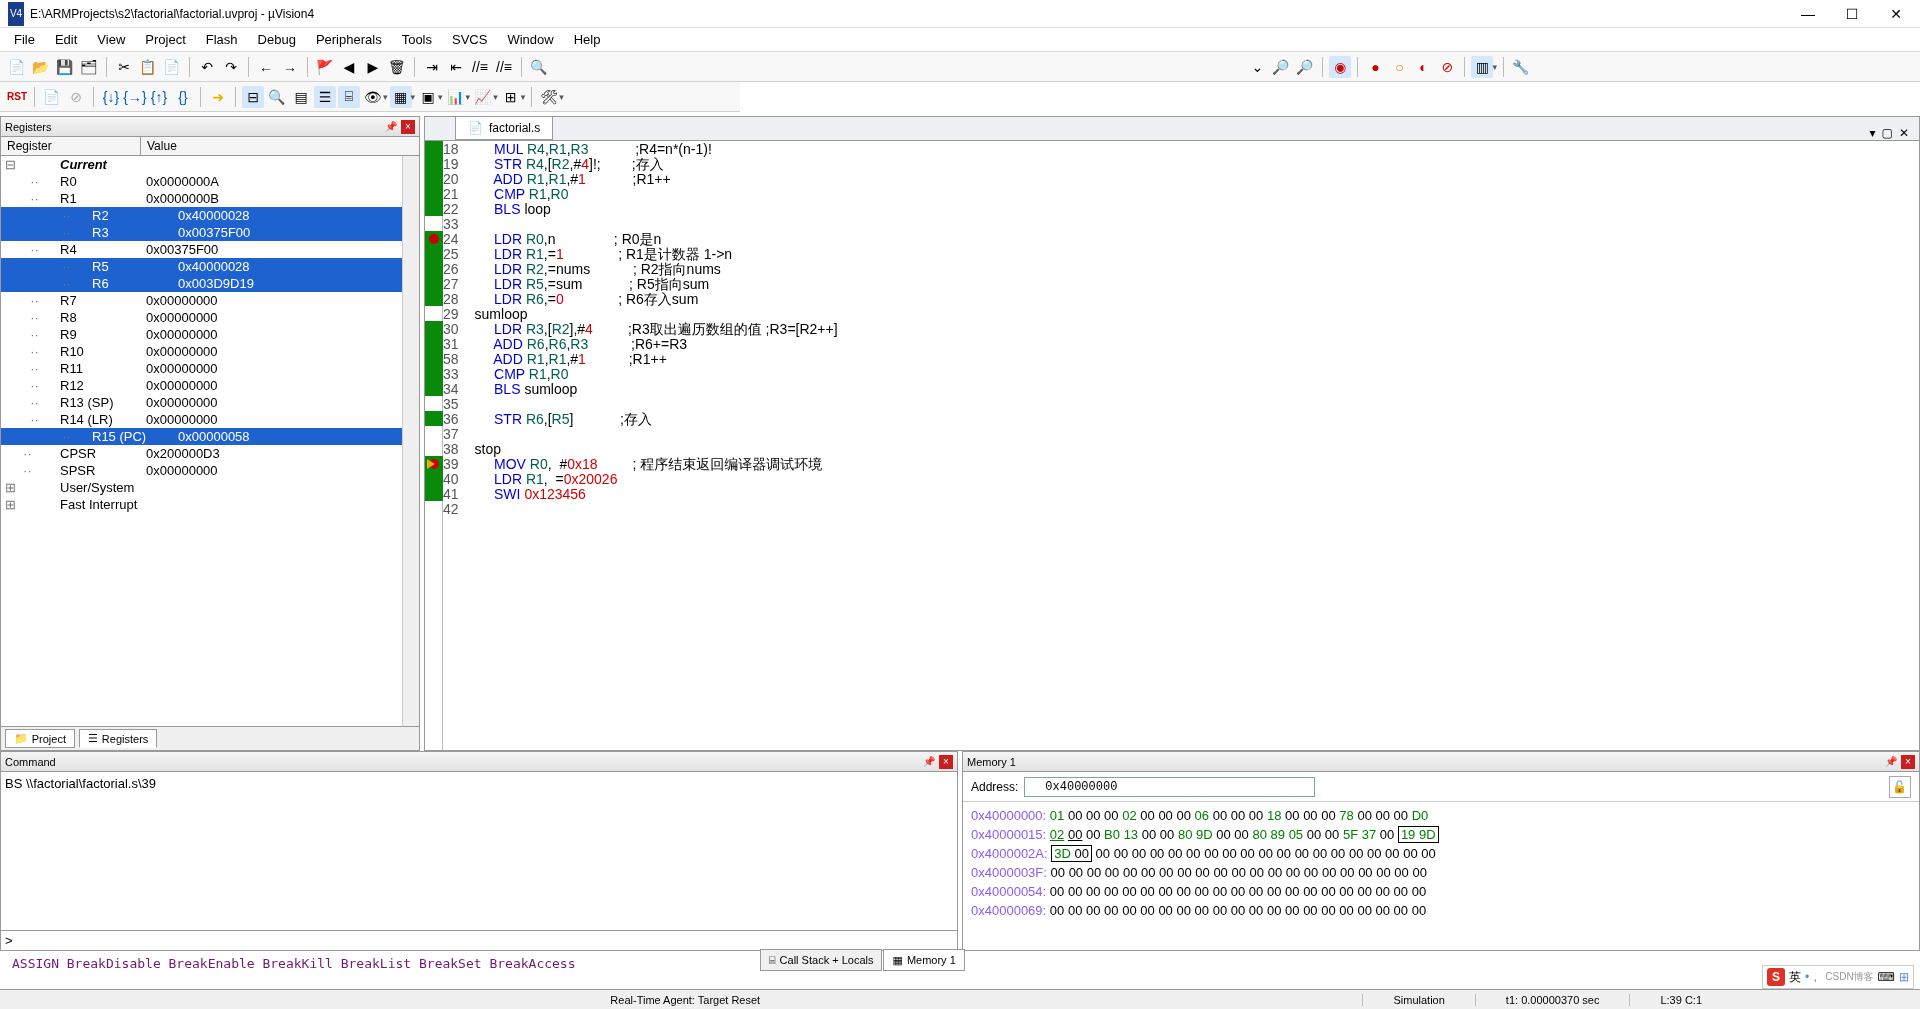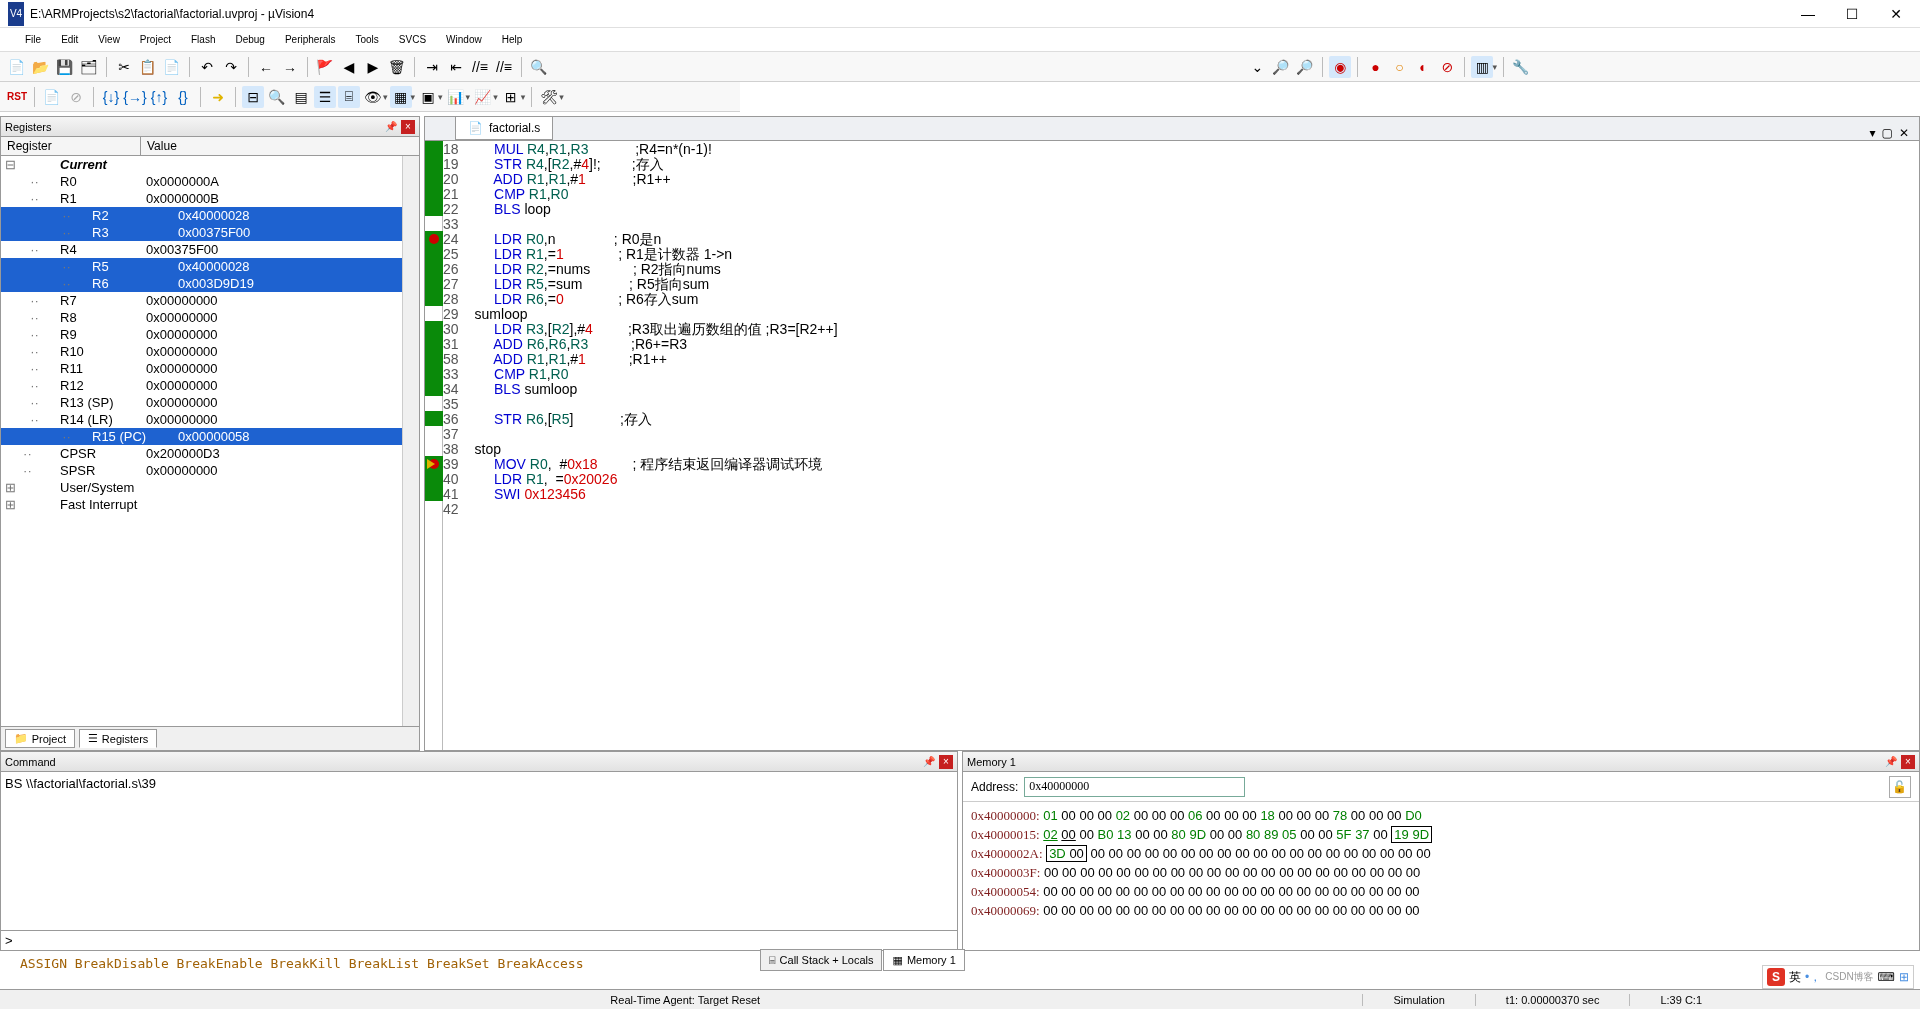--- a/index.html
+++ b/index.html
@@ -2,21 +2,21 @@
 <html><head>
 <meta charset="utf-8">
 <style>
   * { box-sizing: border-box; margin: 0; padding: 0; font-family: "Segoe UI", Tahoma, sans-serif; }
   body { background: #fff; width: 1920px; height: 1009px; font-size: 12px; overflow: hidden; position: relative; }
   .title-bar { height: 28px; display: flex; align-items: center; background: #fff; padding: 0 8px; border-bottom: 1px solid #e0e0e0;}
   .title-icon { width: 16px; height: 24px; background: #1a3c8c; margin-right: 6px; color:#fff; font-size:10px; display:flex;align-items:center;justify-content:center;}
   .title-text { flex: 1; font-size: 12px; }
   .win-btns { display: flex; gap: 20px; margin-right:4px;}
   .win-btn { width: 24px; text-align: center; font-size: 14px; cursor: pointer; }
-  .menu-bar { height: 24px; display: flex; align-items: center; padding: 0 17px; gap: 4px; border-bottom:1px solid #ddd; font-size:10px;}
+  .menu-bar { height: 24px; display: flex; align-items: center; padding: 0 6px; gap: 4px; border-bottom:1px solid #ddd; font-size:13px;}
   .menu-item { padding: 2px 8px; cursor: pointer; }
   .toolbar { height: 30px; display: flex; align-items: center; padding: 2px 6px; gap: 2px; border-bottom: 1px solid #d0d0d0; background:#f8f8f8;}
   .tb-btn { width: 22px; height: 22px; display: flex; align-items: center; justify-content: center; cursor: pointer; font-size:14px; border-radius:2px;}
   .tb-sep { width: 1px; height: 20px; background: #bbb; margin: 0 4px; }
   .tb-dd { font-size:9px; color:#555; margin-left:-3px;}
   .active-tool { background: #d5e8fb; }
 
   .main-area { display: flex; position: absolute; top: 116px; left: 0; right: 0; bottom: 258px; }
   .registers-panel { width: 420px; border: 1px solid #999; display: flex; flex-direction: column; background:#fff; }
   .panel-header { height: 20px; background: linear-gradient(#f5f5f5,#e2e2e2); border-bottom: 1px solid #999; display: flex; align-items: center; padding: 0 4px; font-size:11px;}
@@ -53,33 +53,33 @@
   .c-blue { color:#0000d2;}
   .c-str { color:#d10000;}
   .c-reg { color:#006050;}
 
   .bottom-area { position: absolute; left: 0; right: 0; bottom: 58px; height: 200px; display: flex; }
   .command-panel { flex: 1; border: 1px solid #999; display:flex; flex-direction:column;}
   .memory-panel { flex: 1; border: 1px solid #999; margin-left:4px; display:flex; flex-direction:column;}
   .cmd-body { flex:1; font-family: Consolas, monospace; font-size:13px; padding:4px; background:#fff; overflow:auto;}
   .cmd-input { border-top:1px solid #999; padding:2px 4px; font-family: Consolas, monospace; font-size:13px; }
   .mem-addrbar { height:30px; display:flex; align-items:center; padding:4px 8px; border-bottom:1px solid #ccc; gap:6px;}
-  .mem-addrbar input { border:1px solid #7a9; padding:2px 4px; width:221px; font-family: Liberation Serif, serif; font-size:12px; height:20px;}
+  .mem-addrbar input { border:1px solid #7a9; padding:2px 20px; width:291px; font-family: Liberation Mono, monospace; font-size:12px; height:20px;}
   .mem-body { flex:1; font-family: Consolas, monospace; font-size:13px; padding:4px 8px; background:#fff; }
   .mem-row { white-space:nowrap; line-height:19px; }
-  .mem-addr { color:#7f1d1d;font-family:Liberation Serif, serif; }
+  .mem-addr { color:#8b5cf6; }
   .mem-hz { color:#008000; }
   .mem-nz { color:#000; }
   .mem-box { border:1px solid #000; padding:0 2px;}
   .mem-ul { text-decoration: underline; }
 
   .footer-tabs { position:absolute; bottom:38px; left:760px; height: 22px; display:flex; gap:1px;}
   .footer-tab { border:1px solid #999; background:#f0f0f0; padding:2px 8px; font-size:11px; display:flex; align-items:center; gap:4px; cursor:pointer;}
   .footer-tab.active { background:#fff; }
-  .cmd-hints { position:absolute; bottom:38px; left:20px; font-family: Consolas, monospace; font-size:13px; color:#a16207;}
+  .cmd-hints { position:absolute; bottom:38px; left:12px; font-family: Consolas, monospace; font-size:13px; color:#701a75;}
 
   .status-bar { position:absolute; bottom:0; left:0; right:0; height:20px; border-top:1px solid #999; background:#f0f0f0; display:flex; align-items:center; font-size:11px; padding: 0 8px;}
   .status-spc { flex:1;}
   .status-seg { border-left:1px solid #bbb; padding:0 30px;}
   .ime-box { position:absolute; bottom:20px; right:6px; height:24px; display:flex; align-items:center; gap:4px; background:#fff; border:1px solid #ccc; padding:0 4px; font-size:12px;}
   .s-ico { width:18px; height:18px; background:#e03224; color:#fff; border-radius:3px; display:flex; align-items:center;justify-content:center; font-weight:bold;}
   .lock-btn { width:22px;height:22px;border:1px solid #aaa;margin-left:auto;display:flex;align-items:center;justify-content:center;font-size:12px;cursor:pointer;}
 </style>
 </head>
 <body>

